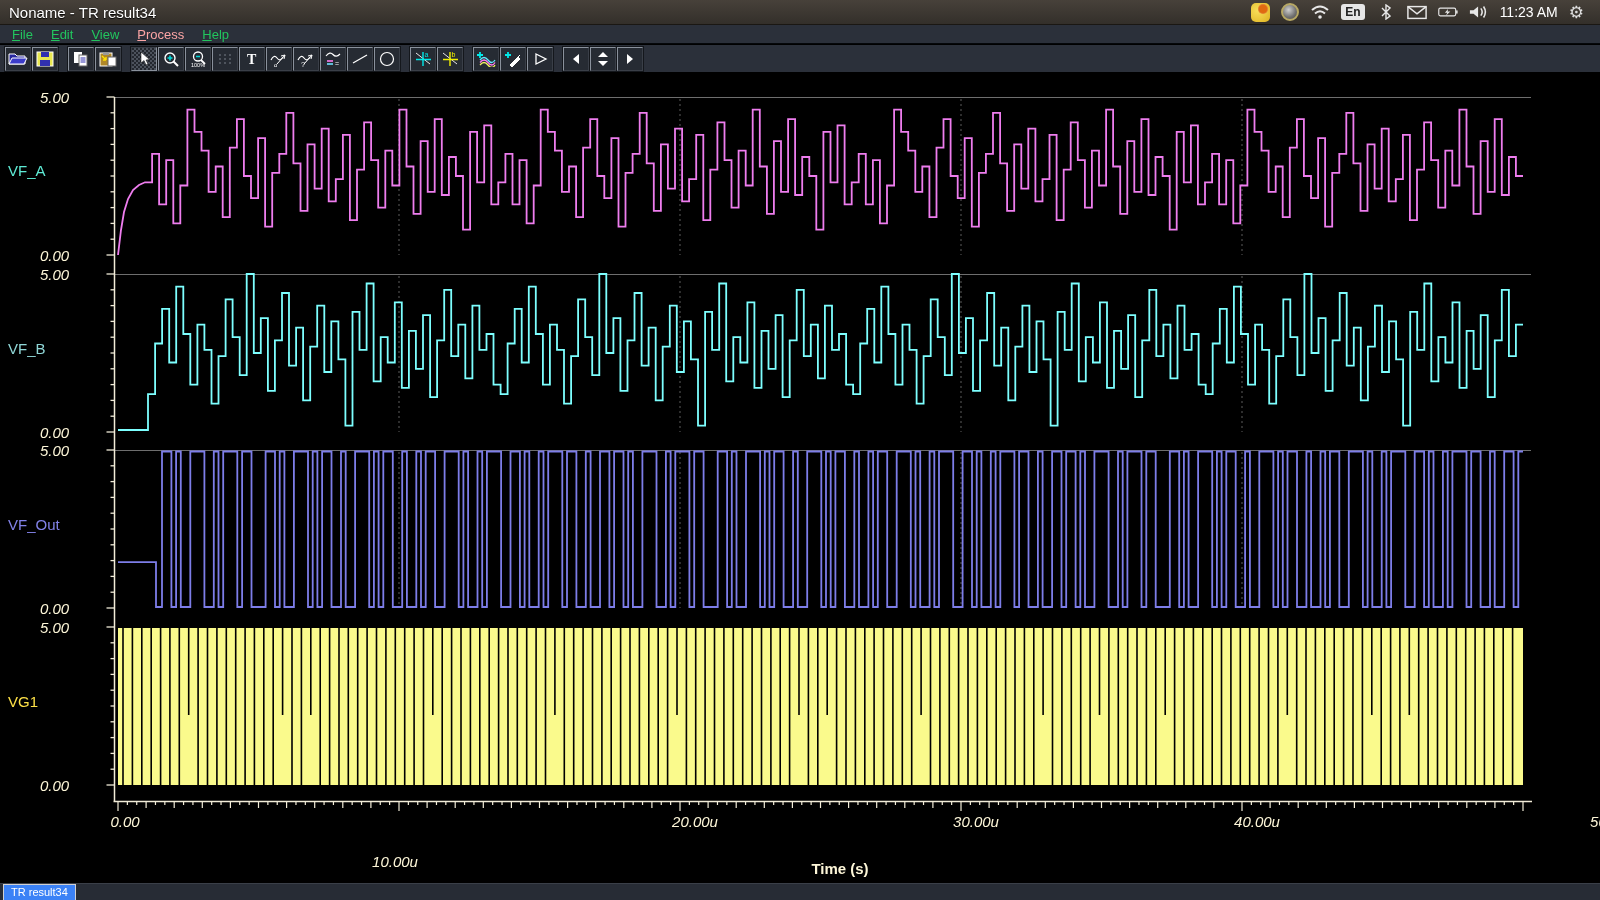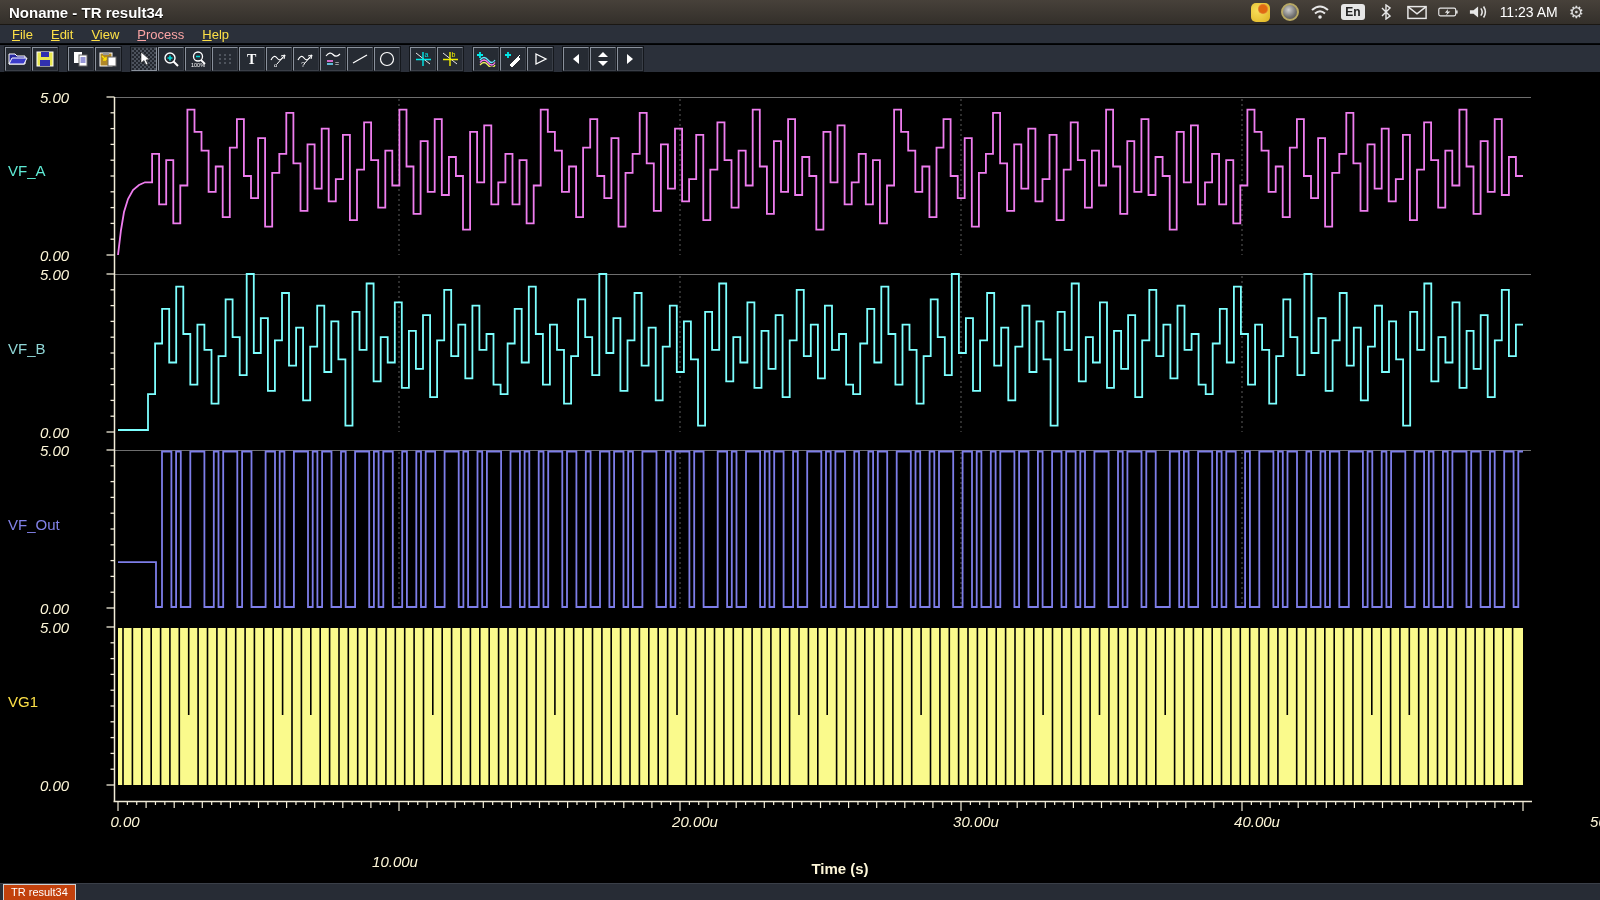--- a/index.html
+++ b/index.html
@@ -3,41 +3,41 @@
 <meta charset="utf-8">
 <style>
   * { margin:0; padding:0; box-sizing:border-box; }
   html,body { width:1600px; height:900px; background:#000; overflow:hidden;
     font-family:"Liberation Sans", sans-serif; }
 
   
   .titlebar { position:absolute; left:0; top:0; width:1600px; height:25px;
     background:linear-gradient(#47413a,#332f2a); display:flex; align-items:center;
     border-bottom:1px solid #1a1713; }
-  .title-text { color:#fff; font-weight:bold; font-size:15px; margin-left:9px; flex:0 0 auto;
+  .title-text { color:#fff; font-weight:normal; font-size:15px; margin-left:9px; flex:0 0 auto;
     text-shadow:0 1px 1px #000; }
   .tray { margin-left:auto; display:flex; align-items:center; gap:11px; margin-right:16px; }
   .tray svg { display:block; }
   .ticon { width:20px; height:20px; display:flex; align-items:center; justify-content:center; }
   .app-yellow { width:19px; height:19px; border-radius:5px; background:radial-gradient(circle at 35% 40%, #f7de5a, #dfb321); position:relative; }
   .app-yellow::after { content:""; position:absolute; right:2px; top:1px; width:8px; height:8px;
     border-radius:50%; background:#e06a10; border:1px solid #fff2; }
   .app-orb { width:18px; height:18px; border-radius:50%;
     background:radial-gradient(circle at 40% 35%, #cfcfcf, #6f6f6f 60%, #4a4a4a);
     border:2px solid #b7a864; }
   .kbd-en { background:#e6e6e6; color:#222; font-size:12px; font-weight:bold;
     border-radius:3px; padding:1px 4px; }
   .tray-time { color:#fff; font-size:14px; }
   .gear { color:#ddd; font-size:17px; }
 
   
   .menubar { position:absolute; left:0; top:25px; width:1600px; height:19px;
     background:#2b303a; display:flex; align-items:center; gap:2px; padding-left:4px;
     border-bottom:1px solid #05070a; }
-  .menu-item { color:#fde047; font-size:13px; padding:1px 8px; }
+  .menu-item { color:#22c55e; font-size:13px; padding:1px 8px; }
   .menu-item u { text-decoration:underline; }
   .menu-item.disabled { color:#fca5a5; }
 
   
   .toolbar { position:absolute; left:0; top:45px; width:1600px; height:27px;
     background:#2b303a; display:flex; align-items:center; padding-left:5px; }
   .tgroup { display:flex; margin-right:9px; }
   .tbtn { width:26px; height:24px; background:#262b33; border:1px solid;
     border-color:#8a919c #3a3f48 #3a3f48 #8a919c; outline:1px solid #14171c;
     display:flex; align-items:center; justify-content:center; margin-right:1px; }
@@ -52,21 +52,21 @@
     font-family:"Liberation Sans", sans-serif; }
   .ylab { width:68px; }
   .xlab { width:90px; text-align:center; }
   .trace-label { position:absolute; left:8px; width:95px; font-size:15px; }
   .time-label { position:absolute; color:#fdf6d8; font-size:15px; width:120px; text-align:center; }
 
   
   .bottombar { position:absolute; left:0; top:883px; width:1600px; height:17px;
     background:#272c35; border-top:1px solid #3a3f48; }
   .result-tab { position:absolute; left:3px; top:0px; height:16px; padding:0 7px;
-    background:#c2410c; border:1px solid #d0d0d0; border-bottom:none;
+    background:#3b82f6; border:1px solid #d0d0d0; border-bottom:none;
     color:#fff; font-size:11px; line-height:15px; }
 </style>
 </head>
 <body>
 
 <div class="titlebar">
   <span class="title-text">Noname - TR result34</span>
   <div class="tray">
     <span class="app-yellow"></span>
     <span class="app-orb"></span>

